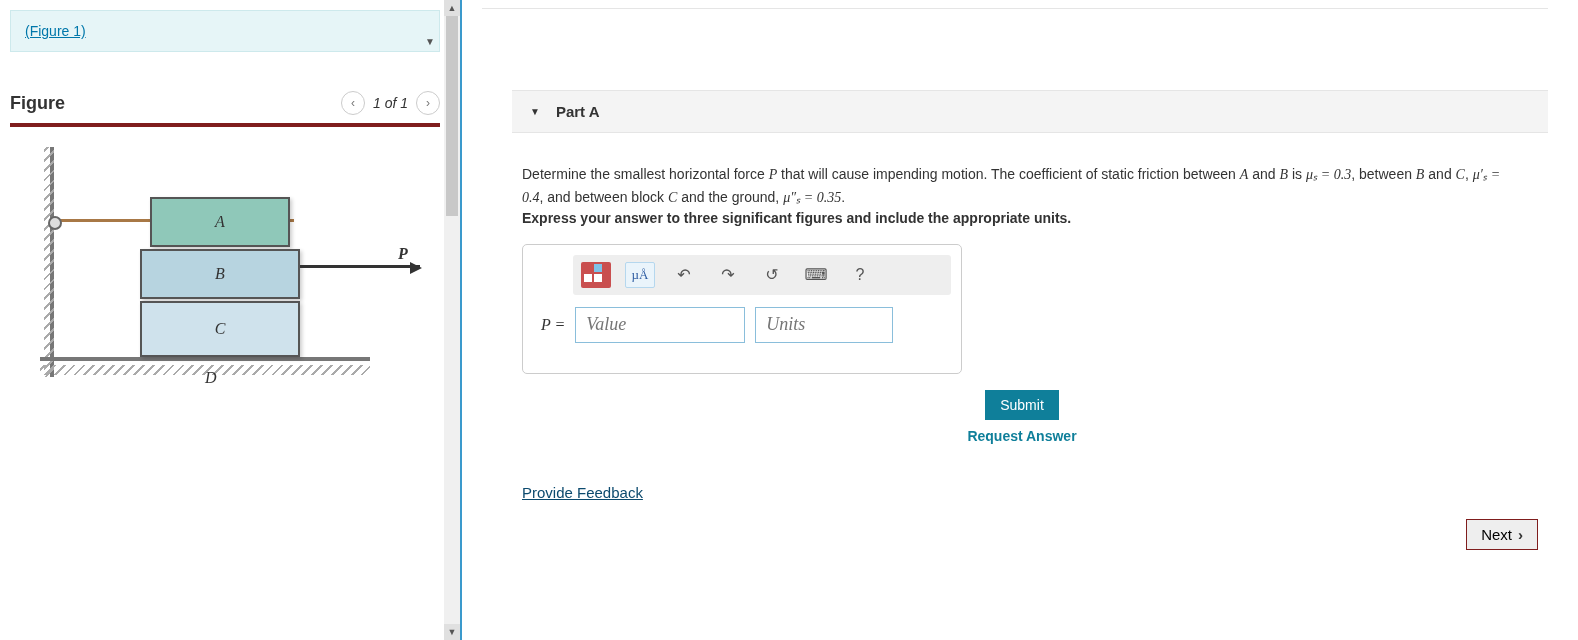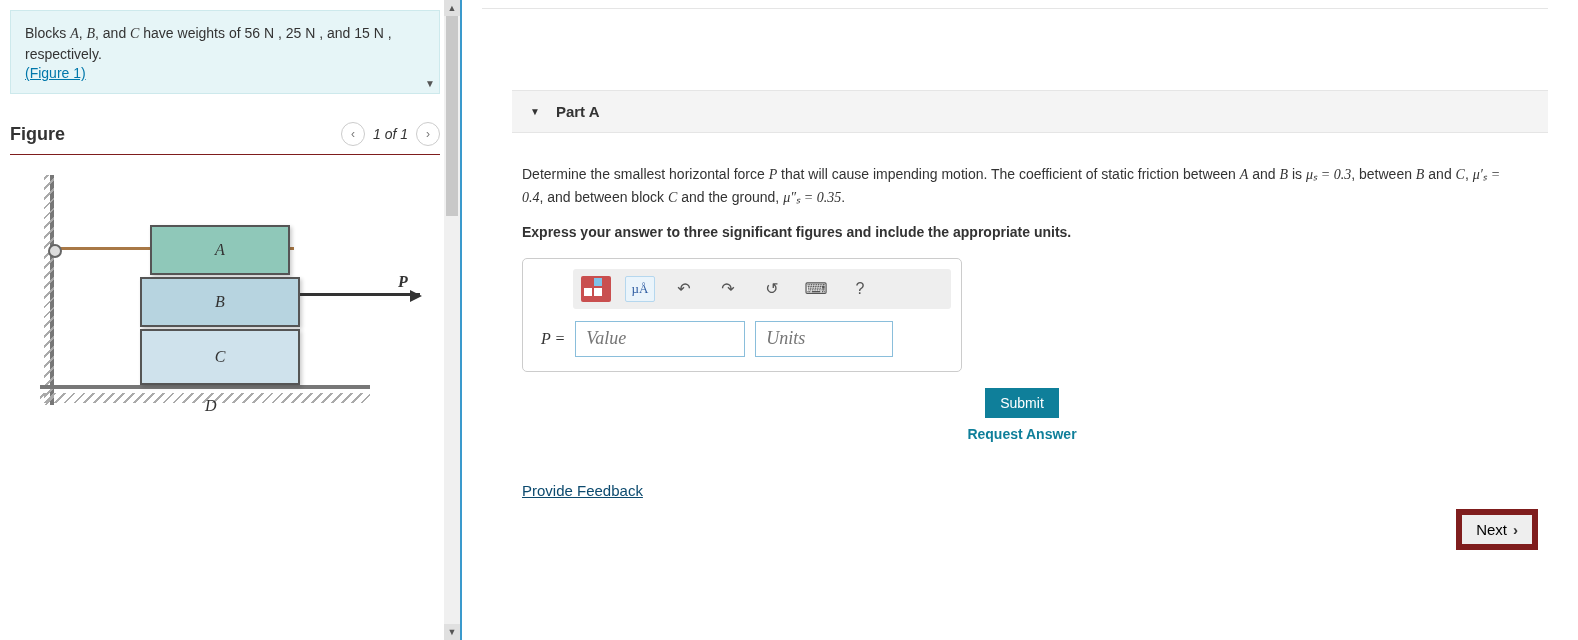--- a/index.html
+++ b/index.html
@@ -65,22 +65,22 @@
     right: 4px;
     bottom: 4px;
     font-size: 10px;
     color: #555;
     cursor: pointer;
   }
   .figure-header {
     display: flex;
     align-items: center;
     justify-content: space-between;
-    margin: 28px 20px 0 0;
-    border-bottom: 1px solid #7f1d1d;
+    margin: 39px 20px 0 0;
+    border-bottom: 4px solid #7f1d1d;
     padding-bottom: 8px;
   }
   .figure-title { font-weight: bold; font-size: 18px; }
   .fig-nav { display: flex; align-items: center; gap: 2px; }
   .nav-circle {
     width: 24px; height: 24px; border: 1px solid #ccc;
     border-radius: 50%;
     display: inline-flex; align-items: center; justify-content: center;
     font-size: 12px; color: #777; cursor: pointer; background:#fff;
   }
@@ -159,26 +159,26 @@
     align-items: center;
     gap: 16px;
     border-top:1px solid #e5e5e5;
     border-bottom:1px solid #e5e5e5;
   }
   .disclose-tri {
     font-size: 10px; color:#333;
   }
   .part-title { font-weight: bold; font-size: 15px; }
   .part-body { padding: 0 10px; max-width: 1020px; }
-  .question-text { line-height: 1.6; margin-bottom: 14px; }
+  .question-text { line-height: 1.6; }
   .instruction { font-weight: bold; margin-bottom: 18px; }
   .answer-wrap {
     border: 1px solid #ccc;
     border-radius: 5px;
-    padding: 10px 10px 14px 10px;
+    padding: 10px 10px 30px 10px;
     width: 440px;
     margin-bottom: 16px;
   }
   .toolbar {
     background: #eeeeee;
     padding: 6px 8px;
     display: flex;
     gap: 14px;
     align-items: center;
     border-radius:3px;
@@ -218,36 +218,35 @@
     background:#0f7f9a; color:#fff; border:none;
     padding:7px 15px; font-size:14px; cursor:pointer;
   }
   .req-ans { color:#0f7f9a; font-weight:bold; font-size:14px; cursor:pointer; }
   .feedback-link {
     color:#0c4a6e; text-decoration:underline; font-size:15px;
     position:relative; top:40px; cursor:pointer;
   }
   .next-btn {
     position:absolute; right:40px; bottom:90px;
-    background:#eeeeee; border:6px solid #7f1d1d;
+    background:#eeeeee; border:1px solid #7f1d1d;
     padding:6px 14px; font-size:15px; cursor:pointer;
     display:flex; align-items:center; gap:6px;
   }
   .chev { font-weight:bold; color:#333; }
   .top-rule{
     position:absolute; top:8px; left:20px; right:30px; height:0;
     border-top:1px solid #e5e5e5;
   }
 </style>
 </head>
 <body>
 
 <div class="left-panel">
   <div class="problem-box">
-    <div class="problem-text" id="problem-text"><span>Blocks </span><span class="fvar">A</span><span>, </span><span class="fvar">B</span><span>, and </span><span class="fvar">C</span><span> have weights of 56 N , 25 N , and 15 N , respectively.</span><br></div>
     <span class="figlink">(Figure 1)</span>
     <span class="pb-disclose">▼</span>
   </div>
 
   <div class="figure-header">
     <span class="figure-title">Figure</span>
     <span class="fig-nav">
       <span class="nav-circle">‹</span>
       <span class="fig-count">1 of 1</span>
       <span class="nav-circle">›</span>

